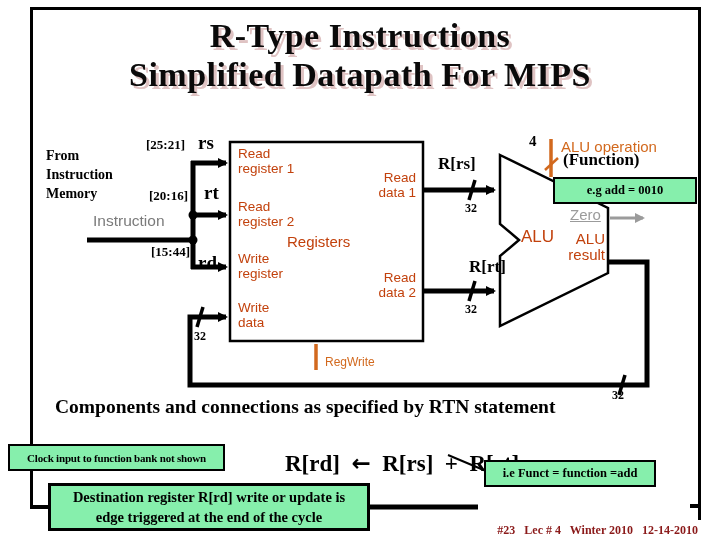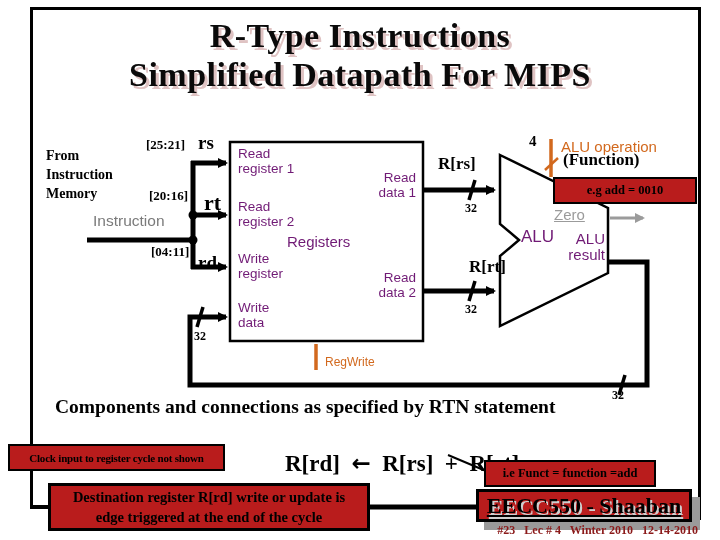--- a/index.html
+++ b/index.html
@@ -6,23 +6,23 @@
   #slide{position:relative;width:720px;height:540px;background:#ffffff;overflow:hidden;
          font-family:"Liberation Serif",serif;}
   .abs{position:absolute;}
   .pre{white-space:pre-line;}
   .nowrap{white-space:pre;}
   #diagram-svg{position:absolute;left:0;top:0;}
   .title{width:720px;text-align:center;font-weight:bold;font-size:34px;line-height:39px;
          color:#0a0a0a;text-shadow:3px 3px 0 #dfc3c3;letter-spacing:0.5px;}
   .serifb{font-weight:bold;color:#000;}
   .sans{font-family:"Liberation Sans",sans-serif;}
-  .grayt{color:#701a75;}
+  .grayt{color:#c2410c;}
   .orange{color:#d2691e;margin-top:7px;}
-  .box{border:2px solid #000;background:#b91c1c;display:flex;align-items:center;justify-content:center;
+  .box{border:2px solid #000;background:#86efac;display:flex;align-items:center;justify-content:center;
        font-weight:bold;color:#000;}
 </style>
 </head>
 <body>
 
 <div id="slide">
 
   <svg id="diagram-svg" width="720" height="540" viewBox="0 0 720 540">
     <defs>
       <marker id="ahb" markerWidth="11" markerHeight="11" refX="8" refY="5" orient="auto" markerUnits="userSpaceOnUse">
@@ -88,23 +88,23 @@
   </div>
 
   <div class="abs serifb pre" style="left:46px;top:146px;font-size:14px;line-height:19px;">From
 Instruction
 Memory</div>
 
   <div class="abs serifb" style="left:146px;top:137px;font-size:13px;">[25:21]</div>
   <div class="abs serifb" style="left:198px;top:132px;font-size:19px;">rs</div>
 
   <div class="abs serifb" style="left:149px;top:188px;font-size:13px;">[20:16]</div>
-  <div class="abs serifb" style="left:204px;top:182px;font-size:22px;margin-top:8px;">rt</div>
+  <div class="abs serifb" style="left:204px;top:182px;font-size:19px;">rt</div>
 
-  <div class="abs serifb" style="left:151px;top:244px;font-size:13px;">[04:11]</div>
+  <div class="abs serifb" style="left:151px;top:244px;font-size:13px;">[15:44]</div>
   <div class="abs serifb" style="left:198px;top:252px;font-size:19px;">rd</div>
 
   <div class="abs sans" style="left:93px;top:212px;font-size:15.5px;color:#7a7a7a;">Instruction</div>
 
   <div class="abs sans grayt pre" style="left:238px;top:146px;font-size:13.5px;line-height:15px;">Read
 register 1</div>
   <div class="abs sans grayt pre" style="left:238px;top:199px;font-size:13.5px;line-height:15px;">Read
 register 2</div>
   <div class="abs sans grayt" style="left:287px;top:233px;font-size:15px;">Registers</div>
   <div class="abs sans grayt pre" style="left:238px;top:251px;font-size:13.5px;line-height:15px;">Write
@@ -121,37 +121,35 @@
   <div class="abs serifb" style="left:438px;top:257px;font-size:17px;margin-left:31px;">R[rt]</div>
   <div class="abs serifb" style="left:465px;top:201px;font-size:12px;">32</div>
   <div class="abs serifb" style="left:465px;top:302px;font-size:12px;">32</div>
   <div class="abs serifb" style="left:194px;top:329px;font-size:12px;">32</div>
   <div class="abs serifb" style="left:612px;top:388px;font-size:12px;">32</div>
   <div class="abs serifb" style="left:529px;top:133px;font-size:15px;">4</div>
 
   <div class="abs sans orange" style="left:561px;top:131px;font-size:15px;">ALU operation</div>
   <div class="abs serifb" style="left:563px;top:150px;font-size:17px;">(Function)</div>
   <div class="abs box" style="left:553px;top:177px;width:140px;height:23px;font-size:12.5px;">e.g add = 0010</div>
-  <div class="abs sans" style="left:554px;top:206px;font-size:15px;color:#9b9b9b;text-decoration:underline;">Zero</div>
+  <div class="abs sans" style="left:570px;top:206px;font-size:15px;color:#9b9b9b;text-decoration:underline;">Zero</div>
   <div class="abs sans grayt" style="left:521px;top:227px;font-size:17px;">ALU</div>
   <div class="abs sans grayt pre" style="left:555px;top:231px;width:50px;text-align:right;font-size:15px;line-height:16px;">ALU
 result</div>
 
   <div class="abs serifb" style="left:55px;top:396px;font-size:19.5px;">Components and connections as specified by RTN statement</div>
 
   <div class="abs serifb nowrap" style="left:262px;top:424px;font-size:23px;">
     <span>R[rd]</span><span>  </span><span style="font-family:'DejaVu Sans',sans-serif;">←</span><span>  </span><span>R[rs]  +  R[rt]</span>
   </div>
 
-  <div class="abs box" style="left:8px;top:444px;width:213px;height:23px;font-size:11px;letter-spacing:-0.2px;">Clock input to register cycle not shown</div>
+  <div class="abs box" style="left:8px;top:444px;width:213px;height:23px;font-size:11px;letter-spacing:-0.2px;">Clock input to function bank not shown</div>
 
   <div class="abs box" style="left:484px;top:460px;width:168px;height:23px;font-size:12.5px;">i.e Funct = function =add</div>
 
   <div class="abs box pre" style="left:48px;top:483px;width:316px;height:42px;border-width:3px;
        font-size:14.5px;line-height:20px;text-align:center;">Destination register R[rd] write or update is
 edge triggered at the end of the cycle</div>
 
-  <div class="abs box" style="left:476px;top:489px;width:210px;height:27px;border-width:3px;
-       box-shadow:8px 8px 0 #9a9a9a;font-size:22px;text-decoration:underline;text-shadow:2px 2px 0 #cfcfcf;">EECC550 - Shaaban</div>
 
   <div class="abs serifb nowrap" style="right:22px;top:523px;font-size:12px;color:#8b1a1a;">#23   Lec # 4   Winter 2010   12-14-2010</div>
 
 </div>
 
 </body></html>

